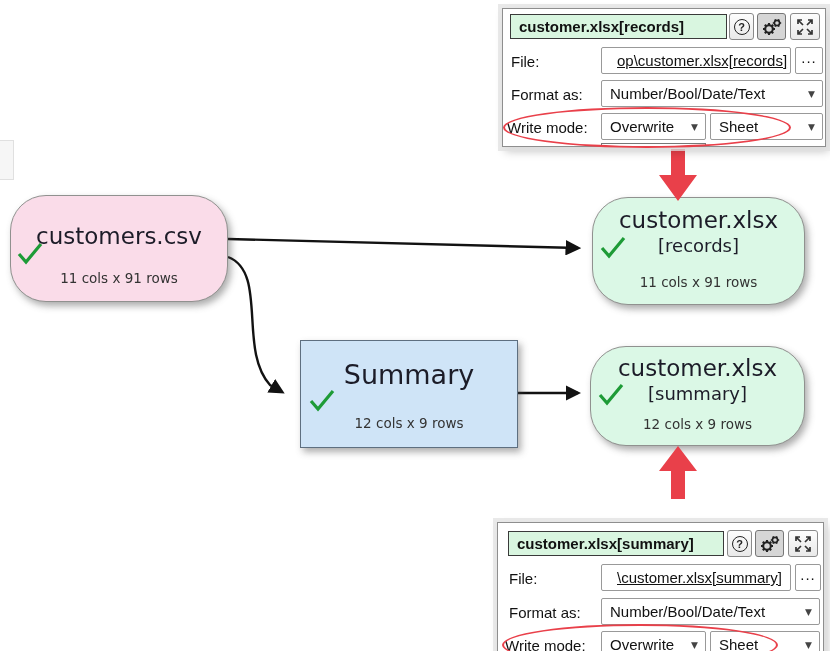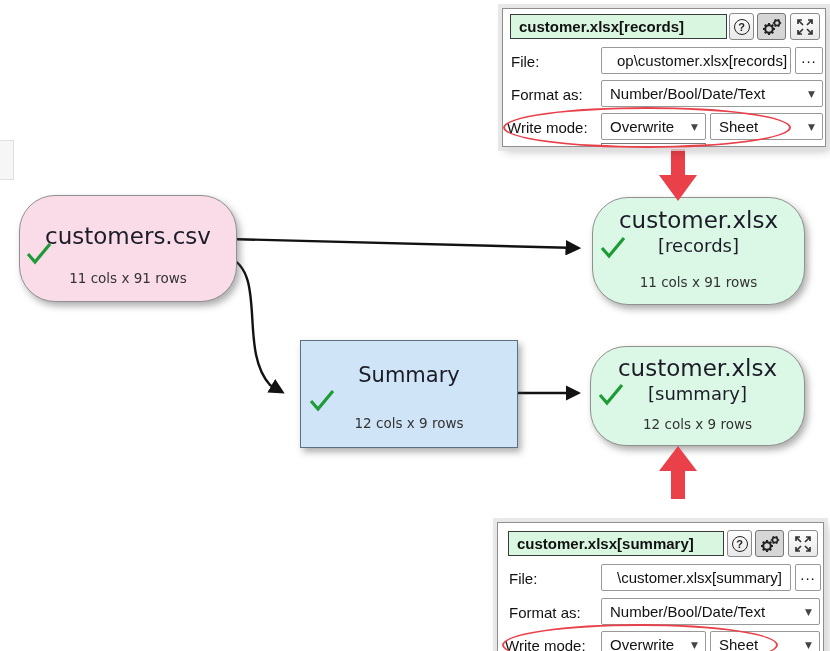--- a/index.html
+++ b/index.html
@@ -10,33 +10,33 @@
   .node{position:absolute;box-sizing:border-box;z-index:10;
         font-family:"DejaVu Sans",sans-serif;color:#1c1c28;
         box-shadow:3px 4px 7px rgba(70,70,70,.45);}
   .node.rounded{border:1.5px solid #90918f;border-radius:36px;}
   .node .title{text-align:center;font-size:23px;line-height:26px;white-space:pre;}
   .node .subtitle{text-align:center;font-size:18px;line-height:25px;}
   .node .stats{position:absolute;left:0;width:100%;text-align:center;
                font-size:13.5px;color:#333;}
   .check{position:absolute;width:26px;height:24px;}
 
-  #node-source{left:19px;top:195px;width:218px;height:107px;background:var(--node-pink);}
+  #node-source{left:10px;top:195px;width:218px;height:107px;background:var(--node-pink);}
   #node-source .title{margin-top:27px;}
   #node-source .stats{bottom:15px;}
   #node-source .check{left:6px;top:46px;}
 
   #node-records{left:592px;top:197px;width:213px;height:108px;background:var(--node-green);}
   #node-records .title{margin-top:9px;}
   #node-records .stats{bottom:14px;}
   #node-records .check{left:7px;top:38px;}
 
   #node-transform{left:300px;top:340px;width:218px;height:108px;
                   background:var(--node-blue);border:1px solid #5e6f80;}
-  #node-transform .title{margin-top:21px;font-size:21px;}
+  #node-transform .title{margin-top:21px;font-size:27px;}
   #node-transform .stats{bottom:16px;}
   #node-transform .check{left:8px;top:48px;}
 
   #node-summary{left:590px;top:346px;width:215px;height:100px;background:var(--node-green);}
   #node-summary .title{margin-top:8px;}
   #node-summary .stats{bottom:13px;}
   #node-summary .check{left:7px;top:36px;}
 
   
   svg.overlay{position:absolute;left:0;top:0;width:830px;height:651px;pointer-events:none;}
@@ -53,21 +53,21 @@
   .panel-title{position:absolute;background:var(--header-green);border:1px solid #3a3a3a;
                font-weight:bold;font-size:15px;padding-left:8px;overflow:hidden;white-space:nowrap;}
   .tool-btn{position:absolute;height:27px;border:1px solid #8a8a8a;border-radius:3px;
             background:linear-gradient(#fdfdfd,#e9e9e9);display:flex;align-items:center;justify-content:center;}
   .tool-btn.pressed{background:#d6d6d6;border-color:#777;}
   .help-glyph{display:inline-block;width:16px;height:16px;border:1.6px solid #222;border-radius:50%;
               font-size:11px;font-weight:bold;line-height:15px;text-align:center;color:#222;}
   .plabel{position:absolute;white-space:nowrap;}
   .pfield{position:absolute;height:27px;border:1px solid #999;border-radius:2px;background:#fff;
           line-height:25px;overflow:hidden;white-space:nowrap;}
-  .pfield.file{text-align:right;padding:0 15px;}
+  .pfield.file{text-align:right;padding:0 15px;text-decoration:underline;}
   .pfield.combo{padding-left:8px;}
   .pfield .chev{position:absolute;right:7px;top:1px;font-size:9px;color:#444;
                 font-family:"DejaVu Sans",sans-serif;line-height:25px;}
   .browse{text-align:center;line-height:20px;letter-spacing:1px;}
   .sliver{position:absolute;height:3px;background:#fff;border:1px solid #777;border-bottom:none;}
   .highlight-ellipse{position:absolute;border:2.5px solid var(--accent-red);border-radius:50%;
                      z-index:6;pointer-events:none;}
 
   
   #edge-fragment{position:absolute;left:0;top:140px;width:13px;height:38px;background:#f6f6f6;

